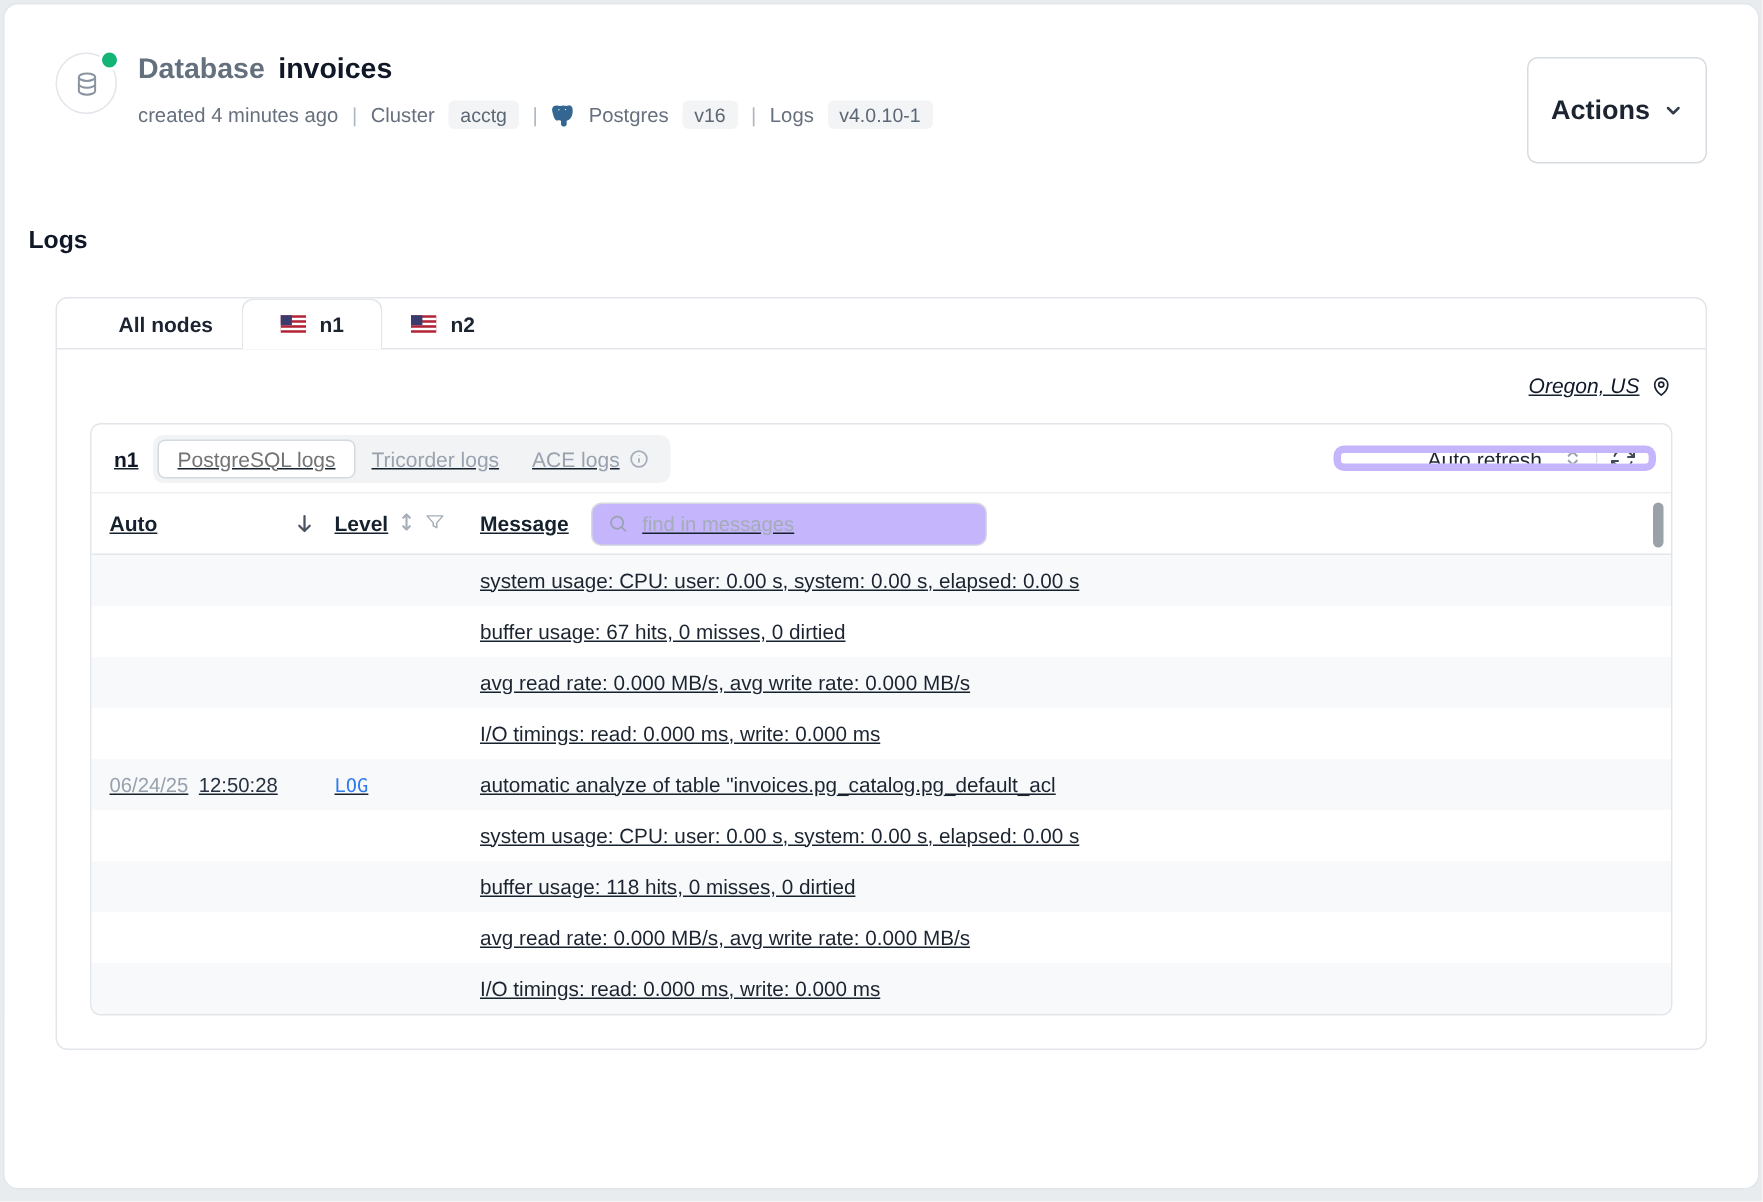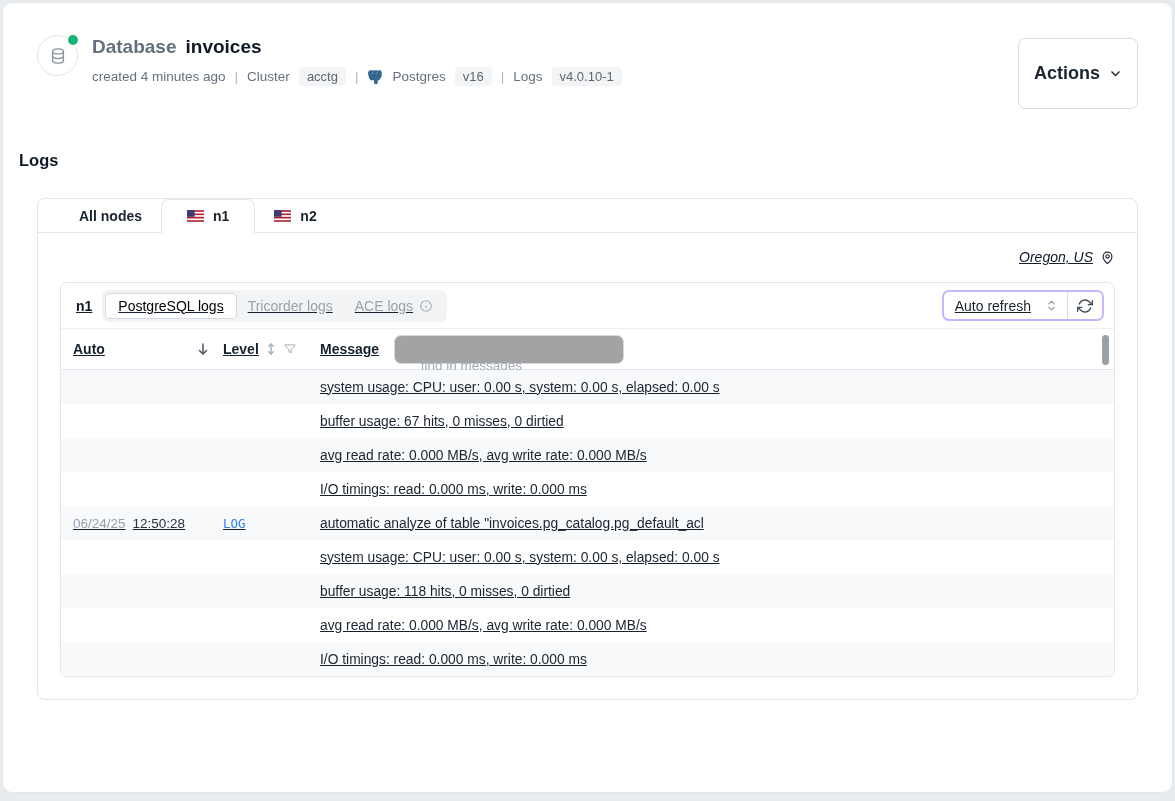--- a/index.html
+++ b/index.html
@@ -55,38 +55,38 @@
   .region-line { display:flex; justify-content:flex-end; align-items:center; gap:7px;
                  margin:16px 0 17px; font-size:14px; font-style:italic; color:#101828; }
 
   
   .panel { border:1px solid #e2e6ea; border-radius:7px; position:relative; overflow:hidden; }
   .toolbar { display:flex; align-items:center; gap:10px; padding:7px 10px; height:45px; }
   .node-label { font-size:14px; font-weight:600; color:#101828; padding-left:5px; }
   .seg-group { display:flex; align-items:center; background:#f1f3f5; border-radius:7px; padding:3px; }
   .seg { border:none; background:transparent; font-family:inherit; font-size:14px; color:#99a2ae;
          padding:5px 11px; border-radius:5px; cursor:pointer; display:flex; align-items:center; gap:6px; }
-  .seg.active { background:#fff; border:1px solid #d4dae0; color:#000000; padding:4px 12px; }
-  .refresh-group { margin-left:auto; display:flex; align-items:stretch; border:2px solid #c4b5fd;
-                   border-radius:7px; overflow:hidden; height:31px; background:#fff; }
+  .seg.active { background:#fff; border:1px solid #d4dae0; color:#737373; padding:4px 12px; }
+  .refresh-group { margin-left:auto; display:flex; align-items:stretch; border:5px solid #c4b5fd;
+                   border-radius:7px; overflow:hidden; height:17px; background:#fff;padding-left:47px; }
   .auto-select { display:flex; align-items:center; gap:16px; padding:0 11px; font-size:14px; color:#1b2430;
                  border-right:1px solid #d9dee4; cursor:pointer; }
   .refresh-btn { width:34px; border:none; background:#fff; display:flex; align-items:center; justify-content:center; cursor:pointer; }
 
   
   .thead { display:flex; align-items:center; height:42px; padding:0 12px;
            border-top:1px solid #edf0f3; border-bottom:1px solid #e2e6ea; }
   .h-time { width:150px; display:flex; align-items:center; }
   .h-time .sort-desc { margin-left:auto; margin-right:14px; display:flex; cursor:pointer; }
-  .h-level { width:97px; display:flex; align-items:center; gap:7px; }
+  .h-level { width:97px; display:flex; gap:7px; }
   .h-msg { flex:1; display:flex; align-items:center; gap:15px; }
   .h-label { font-size:14px; font-weight:700; color:#16212e; }
   .icon-btn { display:flex; cursor:pointer; }
-  .search-box { display:flex; align-items:center; gap:7px; width:230px; height:29px;
-                border:1px solid #d4dae0; border-radius:7px; padding:0 10px; background:#a3a3a3;flex-direction:column; }
+  .search-box { display:flex; align-items:center; gap:7px; width:264px; height:29px;
+                border:1px solid #d4dae0; border-radius:7px; padding:0 10px; background:#c4b5fd; }
   .search-box input { border:none; outline:none; flex:1; font-family:inherit; font-size:13.5px; color:#1b2430; background:transparent; }
   .search-box input::placeholder { color:#a3acb7; }
 
   .tbody { position:relative; }
   .trow { display:flex; align-items:center; height:34px; padding:0 12px; font-size:13.8px; color:#1b2430; background:#fff; }
   .trow.alt { background:#f7f9fa; }
   .c-time { width:150px; display:flex; gap:7px; font-size:13.5px; }
   .c-time .date { color:#98a1ae; }
   .c-time .time { color:#273142; }
   .c-level { width:97px; }

